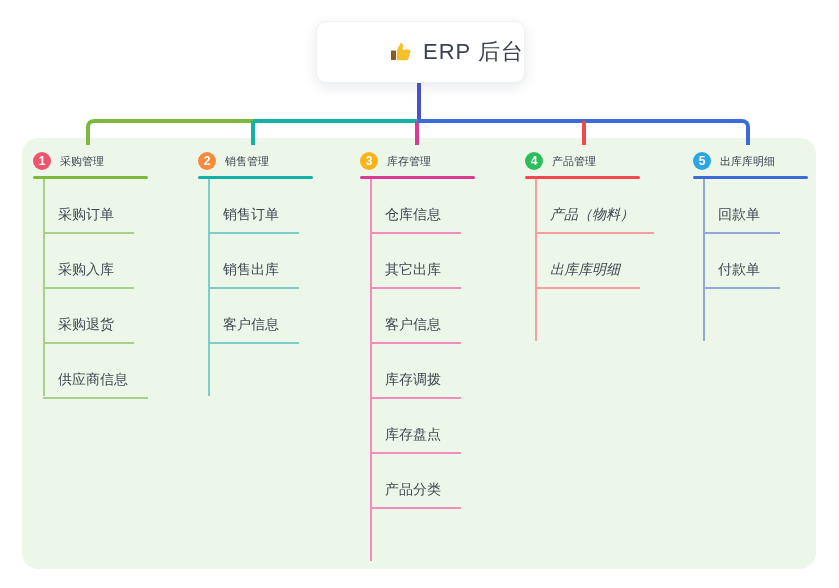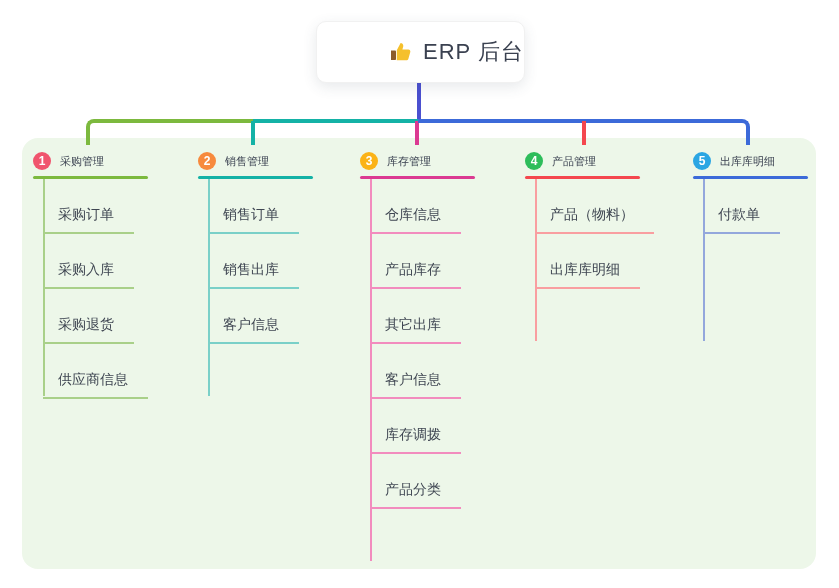--- a/index.html
+++ b/index.html
@@ -74,21 +74,21 @@
   .child-row{height:55px;display:flex;align-items:flex-end;}
   .child-row:first-of-type{height:52px;}
   .child-item{
     margin-left:10px;padding:0 20px 8px 15px;
     font-size:14px;color:var(--text-node,#3f4652);
     border-bottom:2px solid #0f172a;white-space:nowrap;cursor:pointer;
   }
   .b1 .child-item{border-color:var(--b1-light,#a9d089);}
   .b2 .child-item{border-color:var(--b2-light,#7ad0c8);}
   .b3 .child-item{border-color:var(--b3-light,#f28cbe);}
-  .b4 .child-item{border-color:var(--b4-light,#f99ea0);}
+  .b4 .child-item{border-color:var(--b4-light,#f99ea0);font-style:italic;}
   .b5 .child-item{border-color:var(--b5-light,#93a7dc);}
 </style>
 </head>
 <body>
 
 <div class="panel"></div>
 
 <div class="conn root-v"></div>
 <div class="conn corner-left"></div>
 <div class="conn seg-teal"></div>
@@ -155,30 +155,30 @@
     <span class="badge">3</span>
     <span class="branch-label">库存管理</span>
   </div>
   <div class="header-underline"></div>
   <div class="branch-children">
     <div class="trunk"></div>
     <div class="child-row">
         <div class="child-item">仓库信息</div>
       </div>
     <div class="child-row">
-        <div class="child-item">产品库存</div>
-      </div>
-    <div class="child-row">
         <div class="child-item">其它出库</div>
       </div>
     <div class="child-row">
         <div class="child-item">客户信息</div>
       </div>
     <div class="child-row">
         <div class="child-item">库存调拨</div>
+      </div>
+    <div class="child-row">
+        <div class="child-item">库存盘点</div>
       </div>
     <div class="child-row">
         <div class="child-item">产品分类</div>
       </div>
   </div>
 </div>
 
 <div class="branch b4">
   <div class="branch-header">
     <span class="badge">4</span>
@@ -198,16 +198,19 @@
 
 <div class="branch b5">
   <div class="branch-header">
     <span class="badge">5</span>
     <span class="branch-label">出库库明细</span>
   </div>
   <div class="header-underline"></div>
   <div class="branch-children">
     <div class="trunk"></div>
     <div class="child-row">
+        <div class="child-item">回款单</div>
+      </div>
+    <div class="child-row">
         <div class="child-item">付款单</div>
       </div>
   </div>
 </div>
 
 </body></html>

